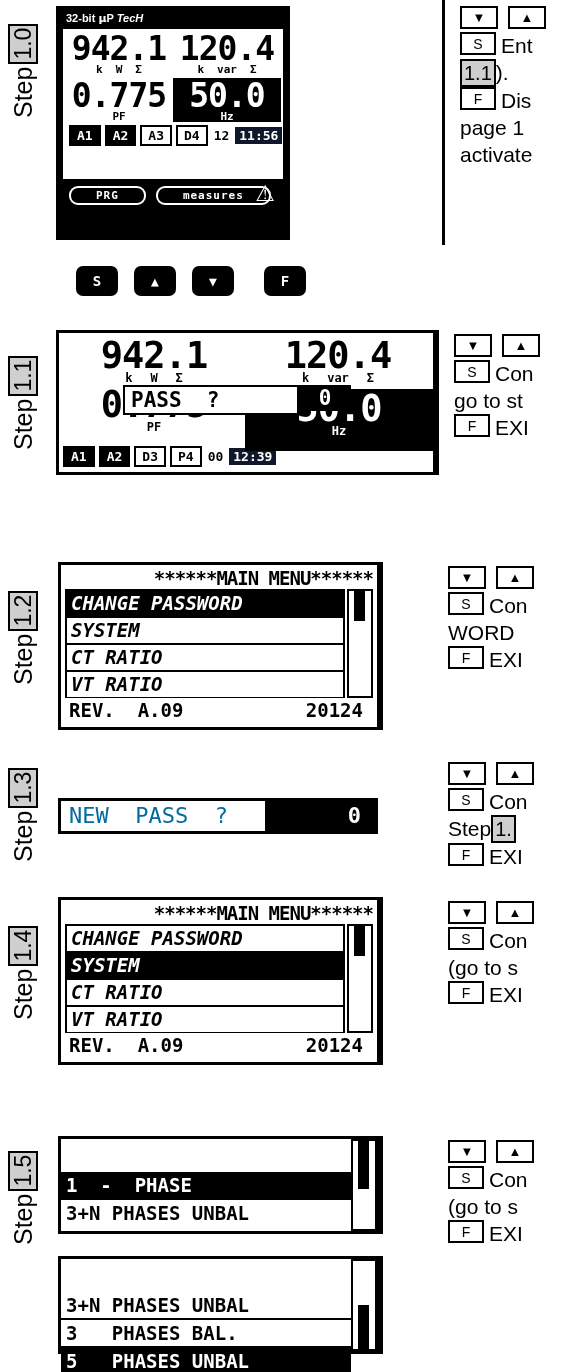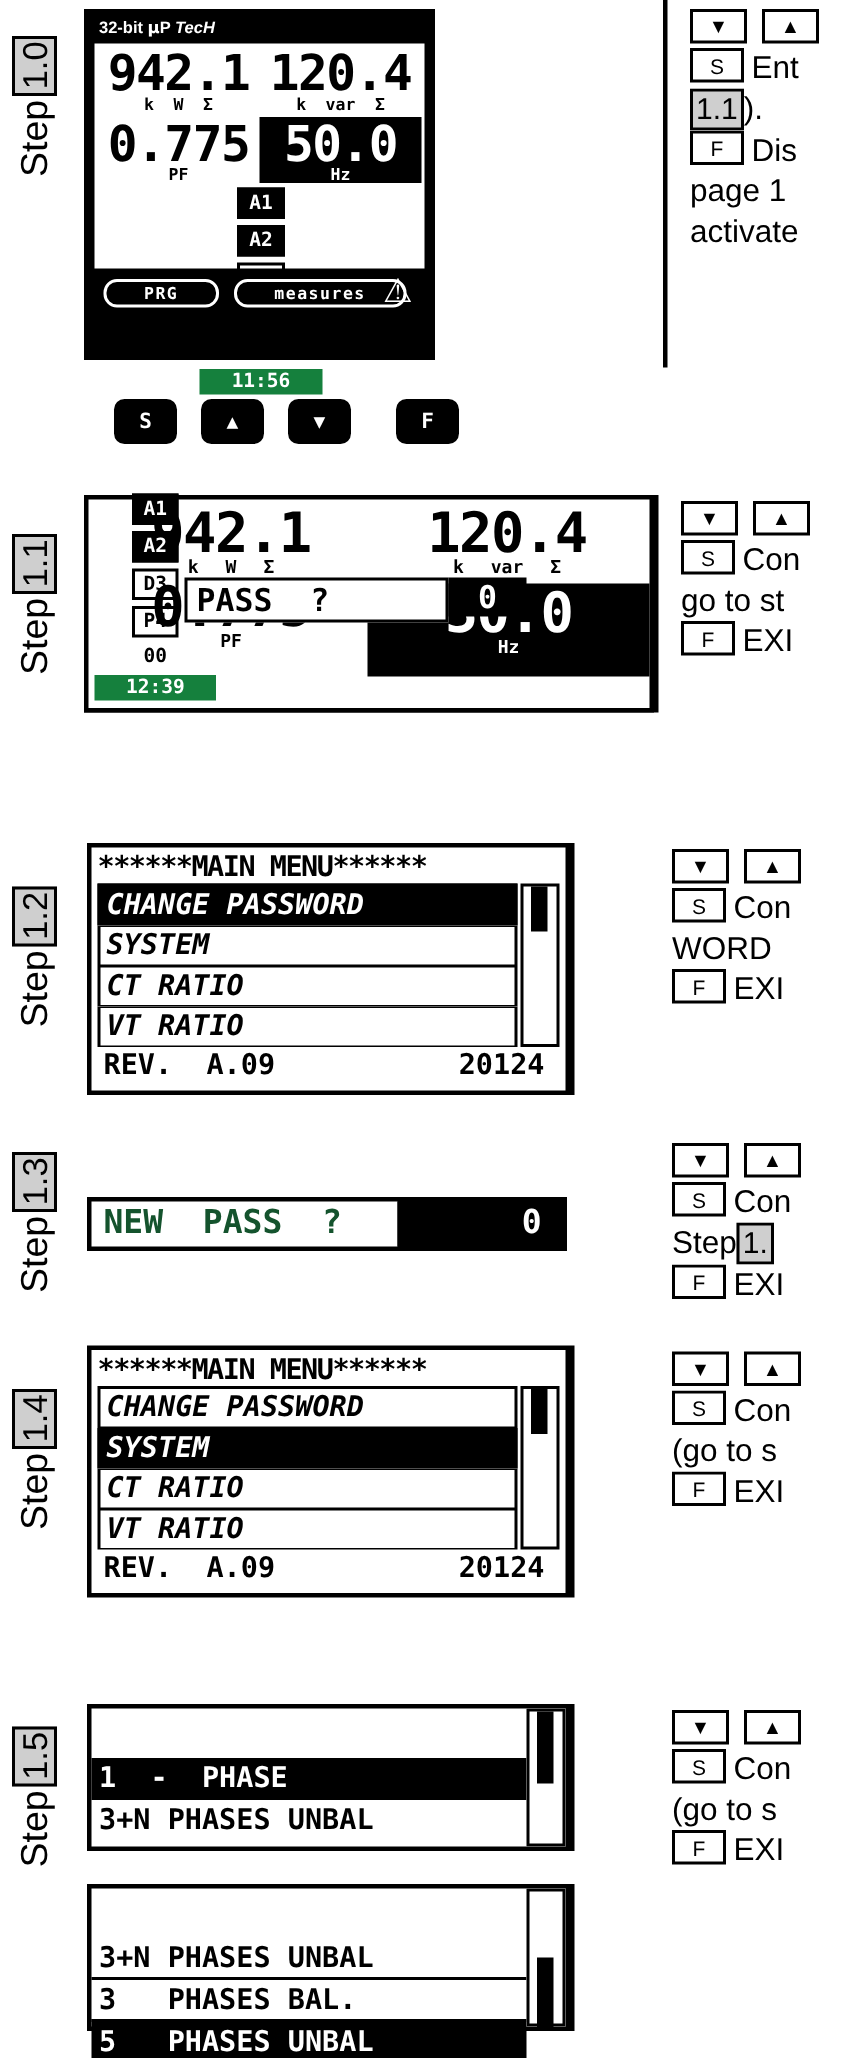--- a/index.html
+++ b/index.html
@@ -78,28 +78,27 @@
     display: flex; justify-content: center; gap: 13px;
     margin-top: -3px;
   }
   .munits.pf { gap: 0; }
   .inv { background: #000; color: #fff; }
   .statusbar {
     display: flex; align-items: center; gap: 4px;
     font-family: "DejaVu Sans Mono", monospace;
     font-weight: bold; font-size: 13px; line-height: 15px;
     padding: 3px 2px 4px 4px;
-    flex-direction: column;
   }
   .tag {
     padding: 1px 6px; border: 2px solid #000;
   }
   .tag.on { background: #000; color: #fff; border-color:#000; }
   .tag.plain { border: none; padding: 1px 2px; }
-  .tag.clock { background:#15803d; color:#fff; border:none; padding: 1px 21px; }
+  .tag.clock { background:#0f172a; color:#fff; border:none; padding: 1px 4px; }
   .meter-foot {
     display: flex; align-items: center; gap: 10px;
     padding: 7px 4px 0 6px; position: relative;
   }
   .pill {
     border: 2px solid #fff; border-radius: 9px;
     color: #fff; font-family: "DejaVu Sans Mono", monospace;
     font-weight: bold; font-size: 11px;
     padding: 1px 25px; letter-spacing: 1px;
   }
@@ -145,21 +144,21 @@
     position: absolute; background: #000; z-index: 3;
   }
   .blk .bval { color: #fff; }
   .blk .bunits { color: #fff; }
 
   
   .menu-lcd { position: absolute; border: 3px solid #000; background: #fff; }
   .menu-title {
     font-family: "DejaVu Sans Mono", monospace;
     font-weight: bold; font-size: 19px; line-height: 22px;
-    text-align: left; letter-spacing: -1px; white-space: pre;
+    text-align: right; letter-spacing: -1px; white-space: pre;
   }
   .menu-body { display: flex; }
   .menu-items { flex: 1; font-style: italic; }
   .mitem {
     font-family: "DejaVu Sans Mono", monospace;
     font-weight: bold; font-size: 19px; line-height: 25px;
     border: 2px solid #000; border-bottom-width: 1px;
     padding: 0 2px 0 4px; white-space: pre;
     background: #fff; color: #000;
   }
@@ -174,23 +173,23 @@
     display: flex; justify-content: space-between;
     font-family: "DejaVu Sans Mono", monospace;
     font-weight: bold; font-size: 19px; line-height: 23px;
     padding: 1px 10px 0 4px; white-space: pre;
   }
 
   
   #lcd13 { position:absolute; left: 58px; top: 798px; width: 320px; height: 36px;
            border: 3px solid #000; background: #000; display:flex; }
   .field-label {
-    background: #fff; color: #14532d; flex: 1;
-    font-family: "DejaVu Sans Mono", monospace;
-    font-weight: bold; font-size: 22px; line-height: 30px;
+    background: #fff; color: #0369a1; flex: 1;
+    font-family: "DejaVu Sans Mono", monospace;
+    font-weight: normal; font-size: 22px; line-height: 30px;
     padding-left: 8px; white-space: pre;
   }
   .field-value {
     background: #000; color: #fff; width: 110px; text-align: right;
     font-family: "DejaVu Sans Mono", monospace;
     font-weight: bold; font-size: 22px; line-height: 30px;
     padding-right: 14px;
   }
 
   

